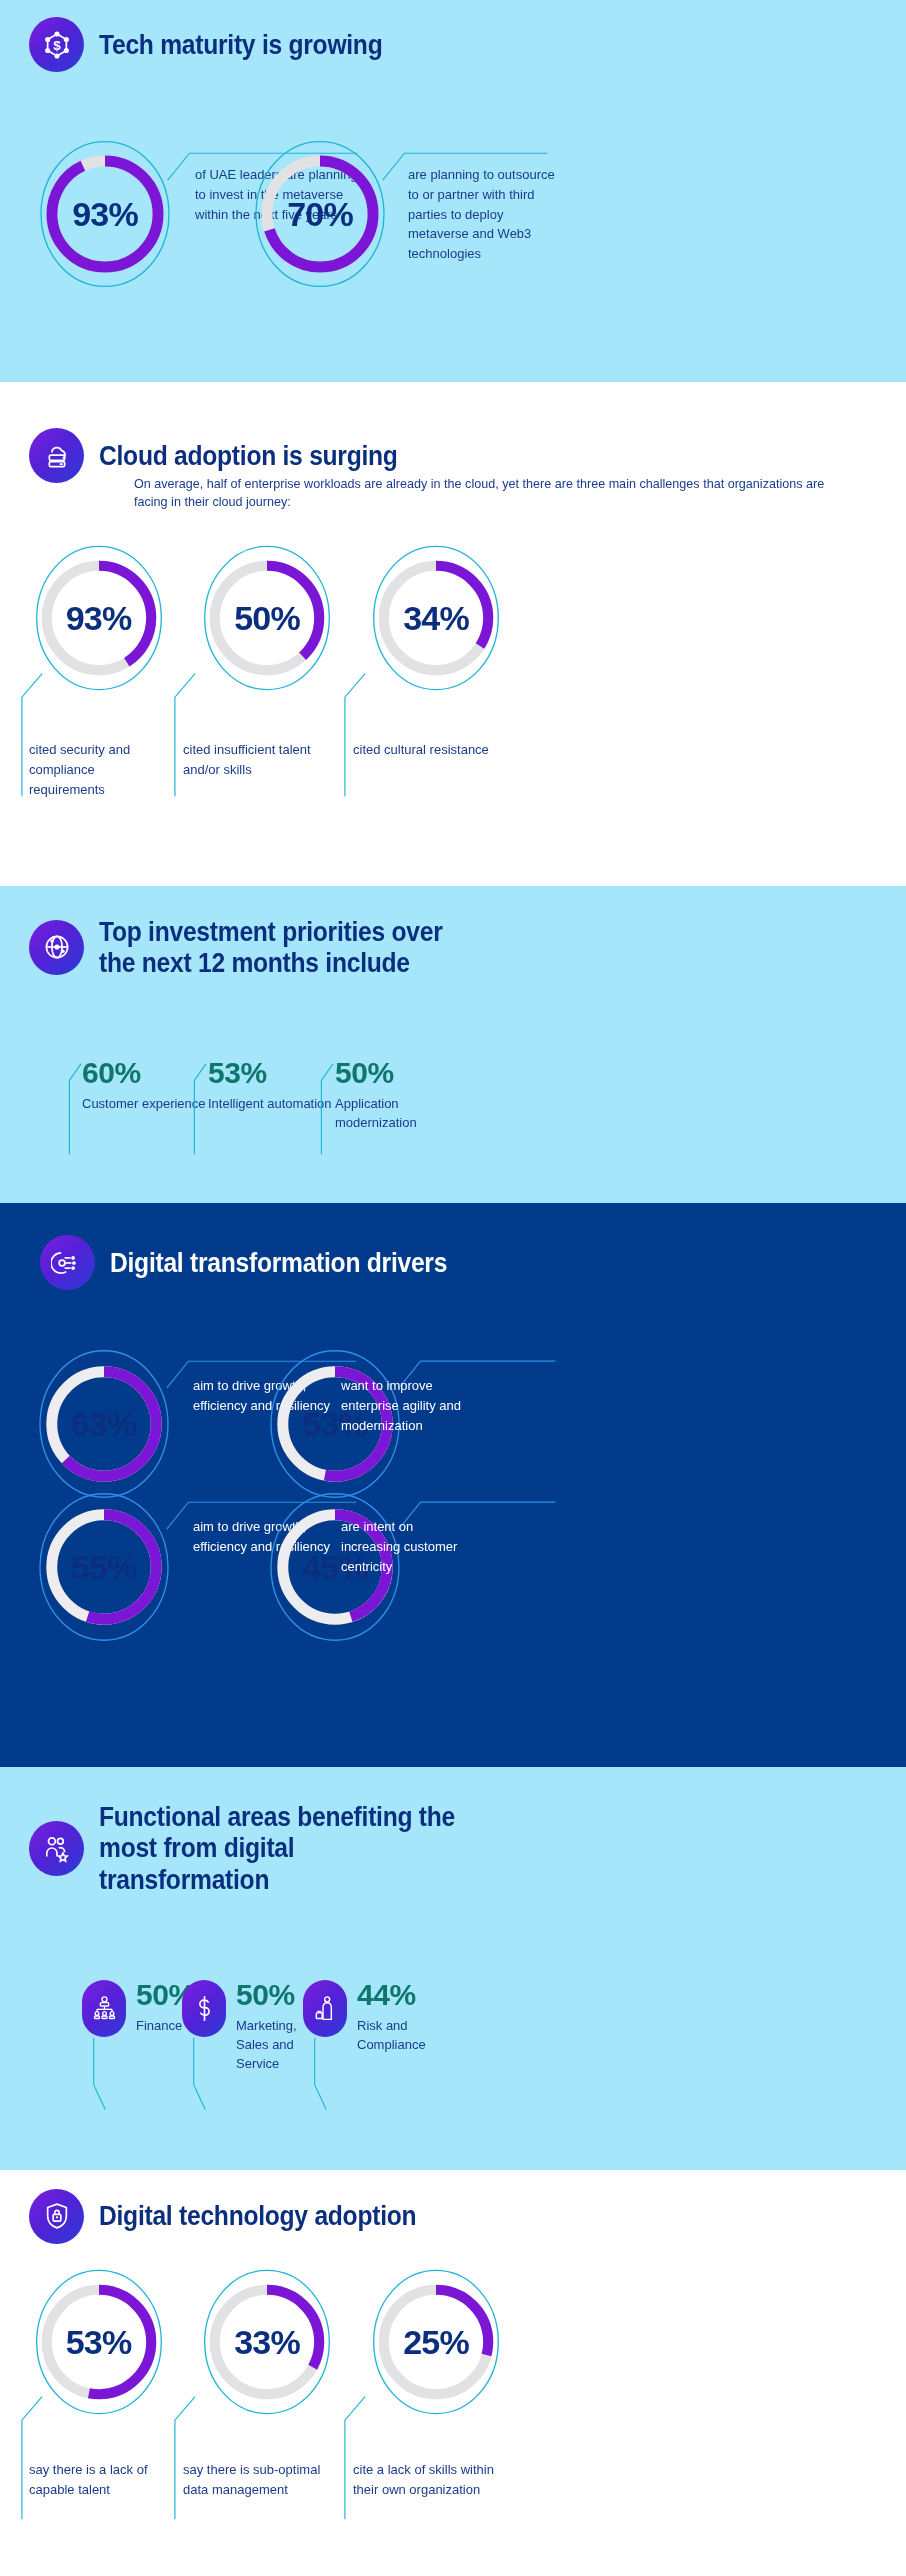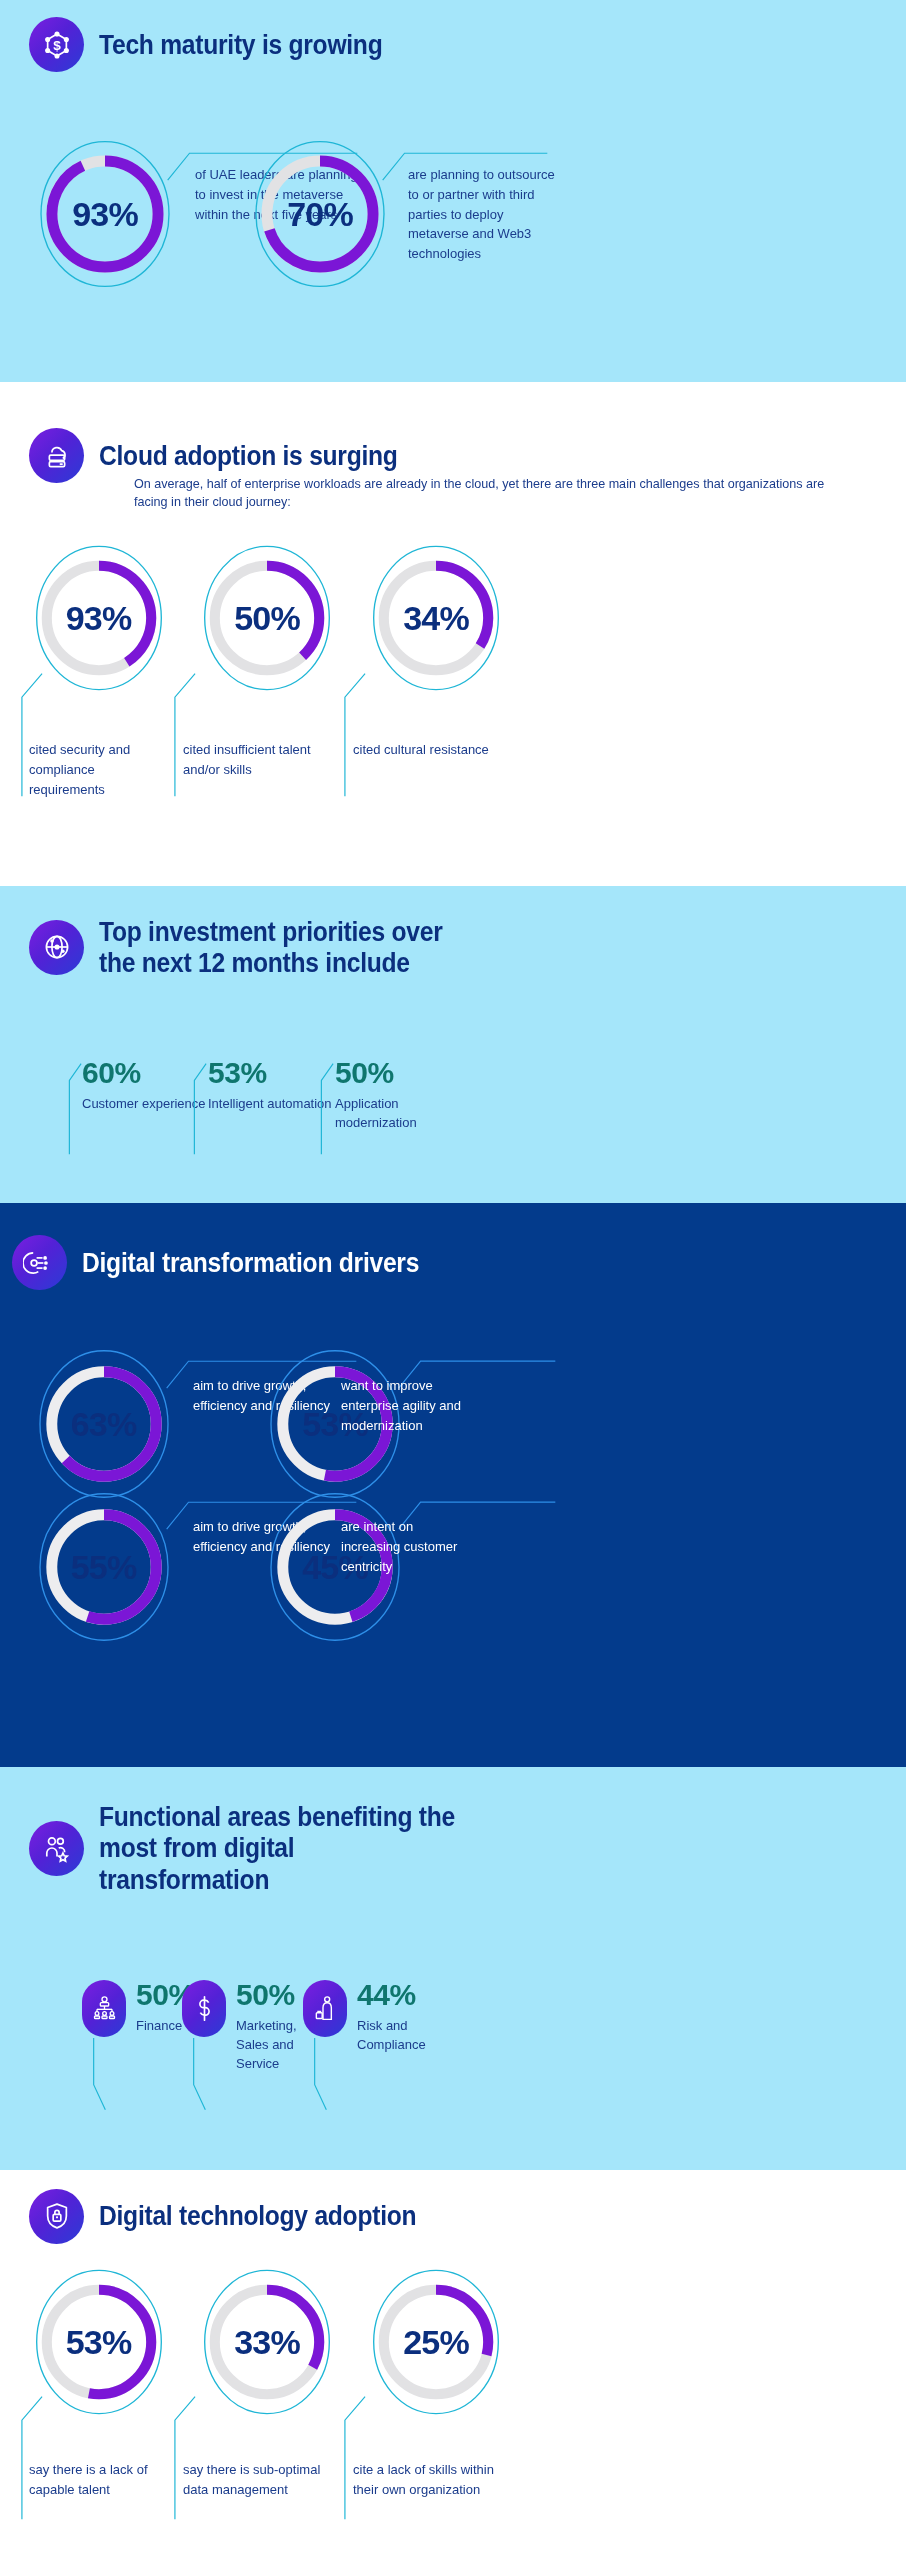--- a/index.html
+++ b/index.html
@@ -253,21 +253,21 @@
     <path d="M18 2 L4 22 L4 110" fill="none" stroke="#1FB6D6" stroke-width="1.4"></path>
   </svg>
   <div class="abs" style="left:335px; top:172px; width:134px;">
     <div class="pct-big">50%</div>
     <div class="pct-label">Application modernization</div>
   </div>
 </div>
 
 <div class="section sec-darkblue" style="height:564px;">
 
-  <div class="sec-head abs" style="left:12px; top:32px;">
+  <div class="sec-head abs" style="left:40px; top:32px;">
     <div class="badge">
       <svg width="34" height="34" viewBox="0 0 40 40" fill="none" stroke="#fff" stroke-width="2">
         <path d="M12 8 a10 10 0 0 0 0 24 a10 10 0 0 0 6 -1.8"></path>
         <circle cx="13" cy="20" r="3.4"></circle>
         <line x1="17" y1="20" x2="24" y2="20"></line>
         <circle cx="27" cy="20" r="2.2" fill="#fff" stroke="none"></circle>
         <line x1="16" y1="14" x2="23" y2="14"></line>
         <circle cx="26" cy="14" r="2.2" fill="#fff" stroke="none"></circle>
         <line x1="16" y1="26" x2="23" y2="26"></line>
         <circle cx="26" cy="26" r="2.2" fill="#fff" stroke="none"></circle>

